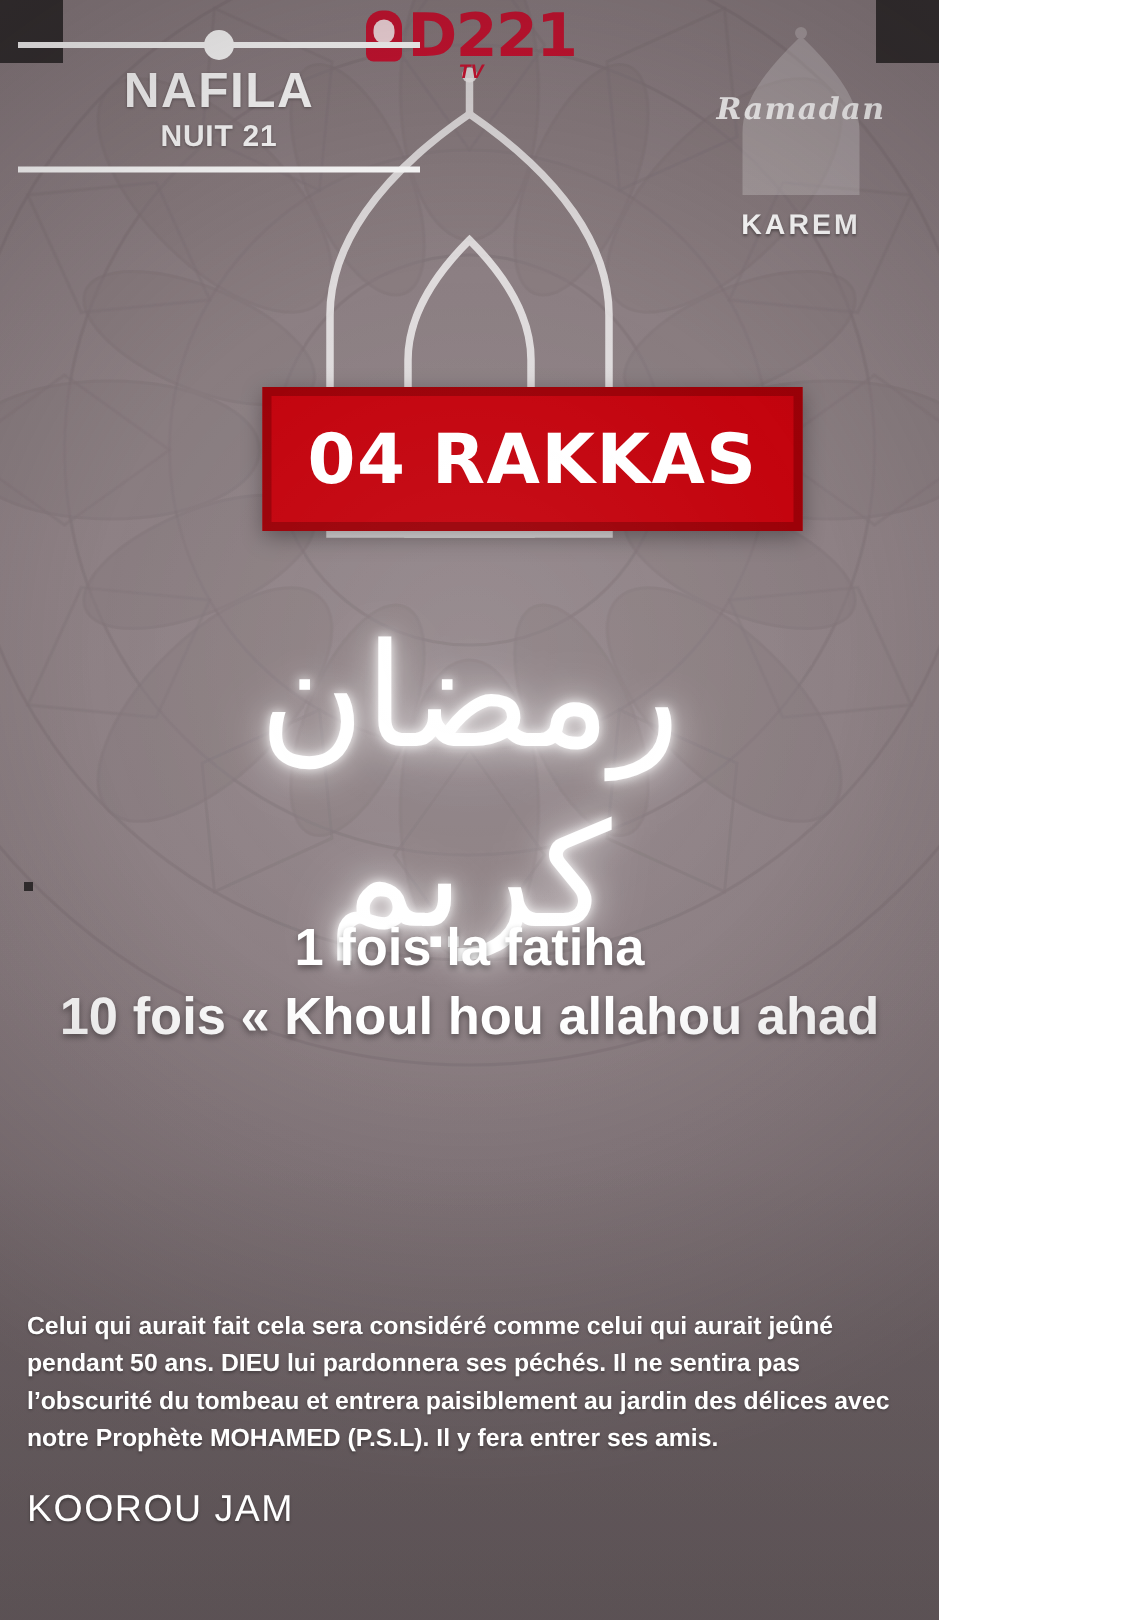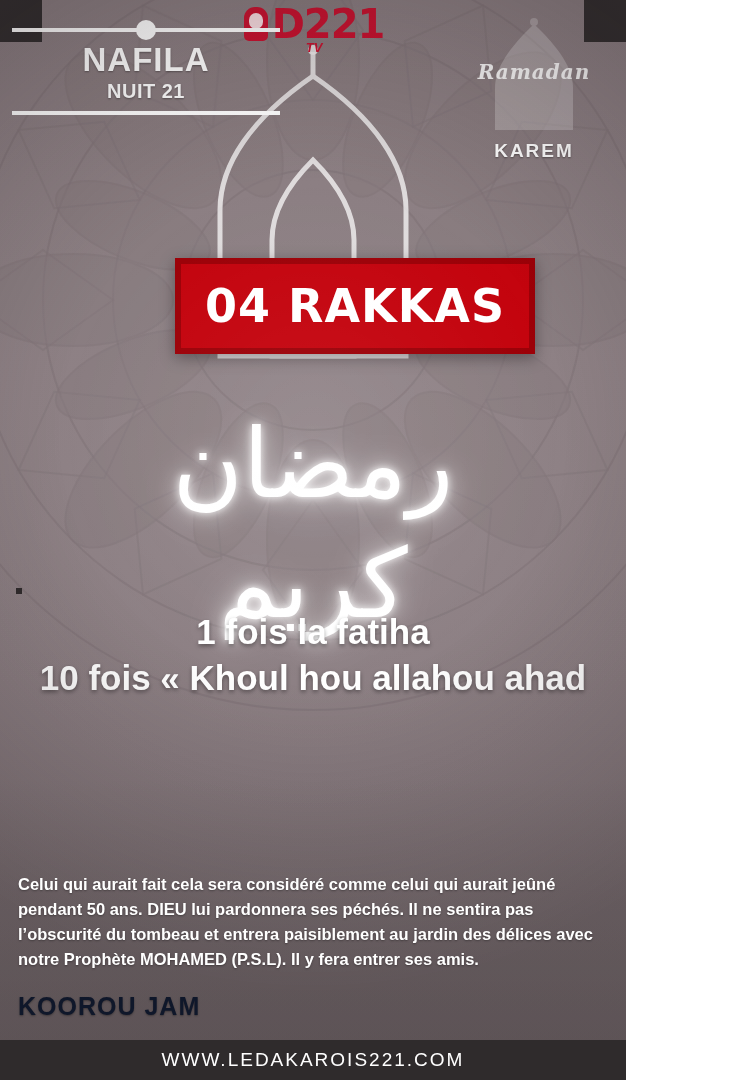--- a/index.html
+++ b/index.html
@@ -276,24 +276,24 @@
     line-height: 25px;
     font-weight: bold;
     text-shadow: 0 1px 2px rgba(0,0,0,.35);
   }
 
   
   .koorou {
     position: absolute;
     left: 18px;
     top: 992px;
-    color: #0f172a;
+    color: #ffffff;
     font-size: 25px;
     letter-spacing: 1px;
-    font-weight: bold;
+    font-weight: normal;
     text-shadow: 0 1px 2px rgba(0,0,0,.35);
   }
 
   
   .footer {
     position: absolute;
     left: 0; right: 0; bottom: 0;
     height: 40px;
     background: #2f2b2c;
     display: flex;
@@ -450,17 +450,14 @@
     <div class="line2">10 fois « Khoul hou allahou ahad</div>
   </div>
 
   <div class="bottom-fade"></div>
   <div class="bg-vignette"></div>
 
   <div class="paragraph">Celui qui aurait fait cela sera considéré comme celui qui aurait jeûné pendant 50 ans. DIEU lui pardonnera ses péchés. Il ne sentira pas l’obscurité du tombeau et entrera paisiblement au jardin des délices avec notre Prophète MOHAMED (P.S.L). Il y fera entrer ses amis.</div>
 
   <div class="koorou">KOOROU JAM</div>
 
-  <div class="footer">
-    <span>WWW.LEDAKAROIS221.COM</span>
-  </div>
 
 </div>
 
 </body></html>

